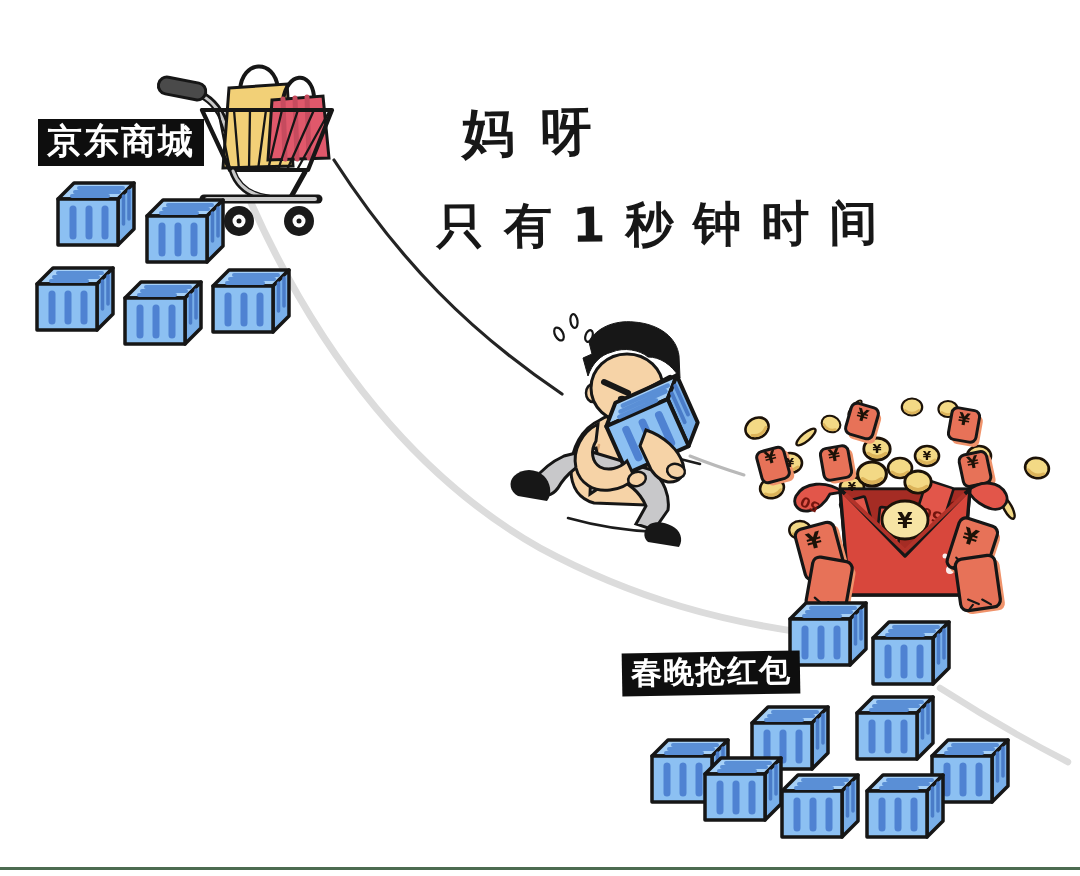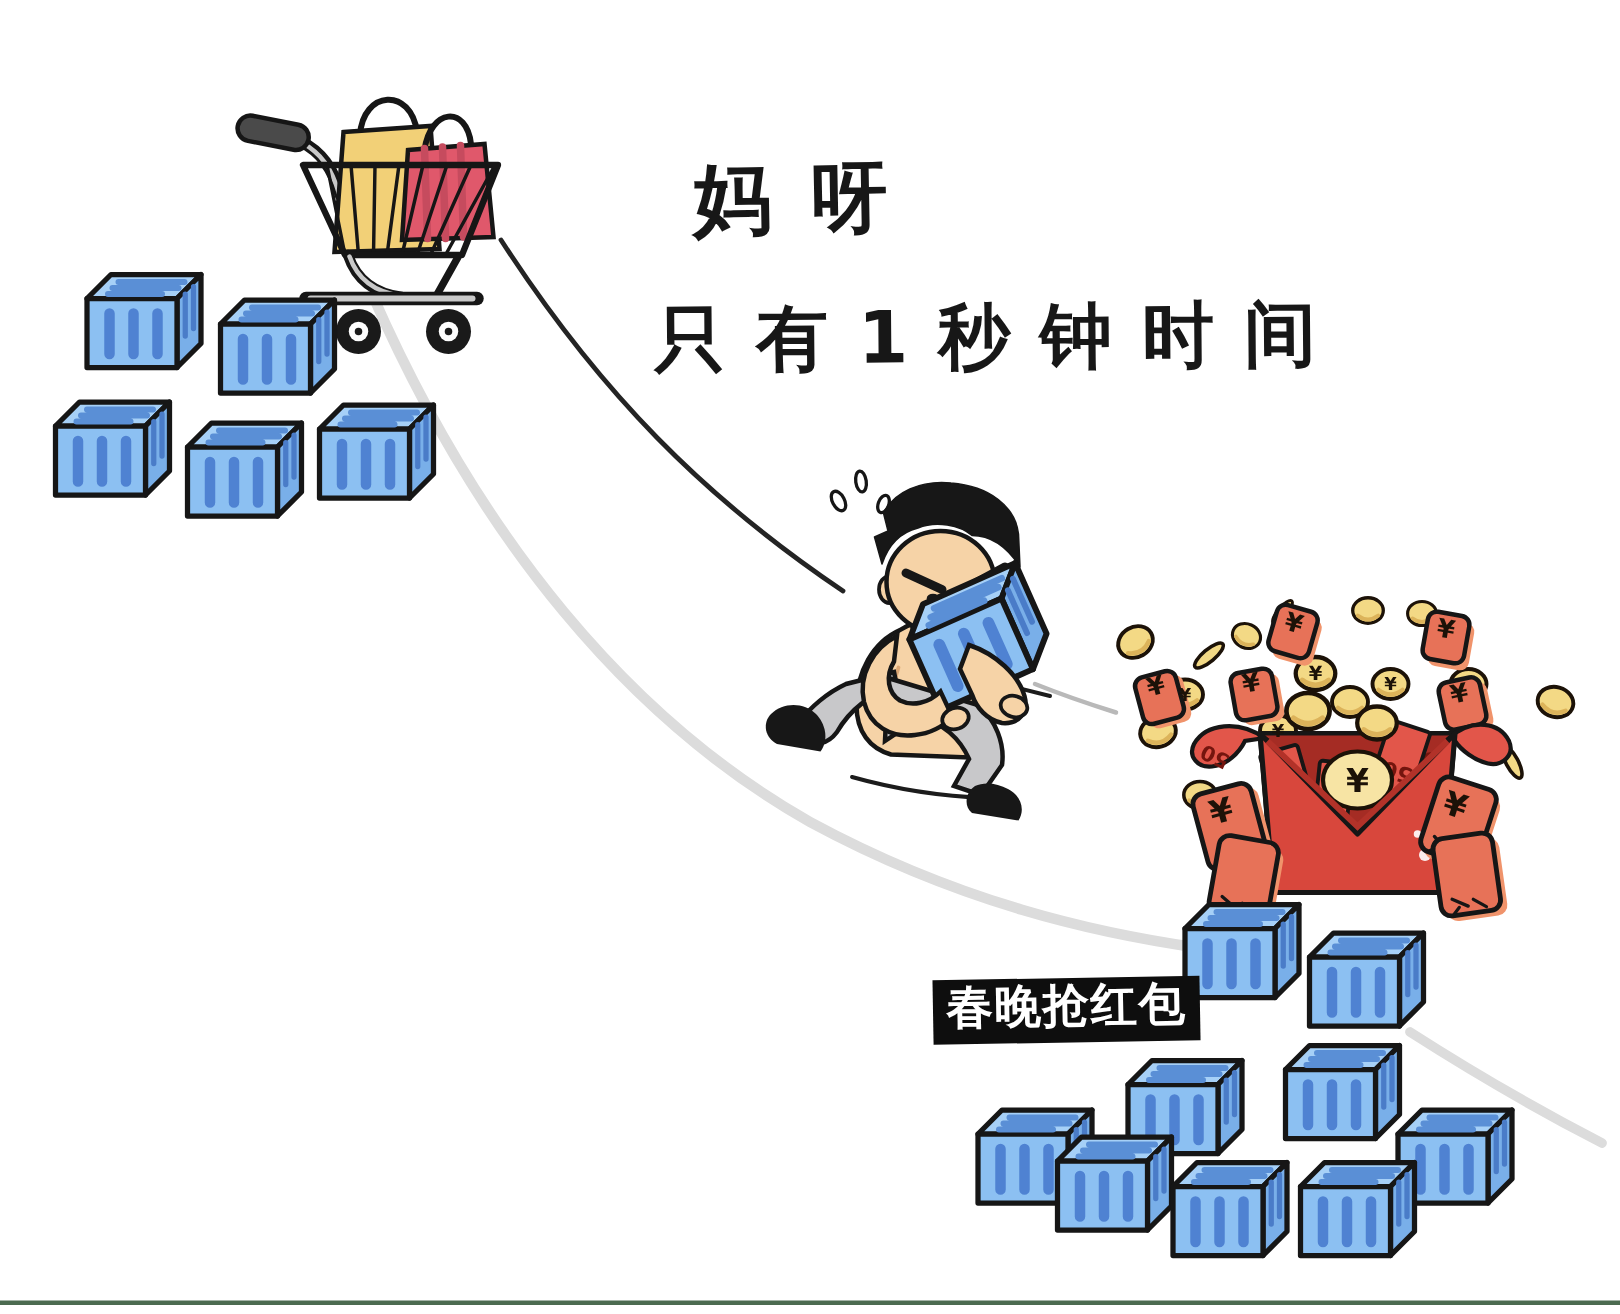--- a/index.html
+++ b/index.html
@@ -244,18 +244,19 @@
     <use href="#cube" x="752" y="707"></use>
     <use href="#cube" x="857" y="697"></use>
     <use href="#cube" x="932" y="740"></use>
     <use href="#cube" x="652" y="740"></use>
     <use href="#cube" x="705" y="758"></use>
     <use href="#cube" x="782" y="775"></use>
     <use href="#cube" x="867" y="775"></use>
   </g>
 </svg>
 
+  <div class="tag-label tag-jd">京东商城</div>
   <div class="tag-label tag-gala">春晚抢红包</div>
   <div class="speech speech-1">妈呀</div>
   <div class="speech speech-2">只有1秒钟时间</div>
 
   <div class="footer-rule"></div>
 </div>
 
 </body></html>

